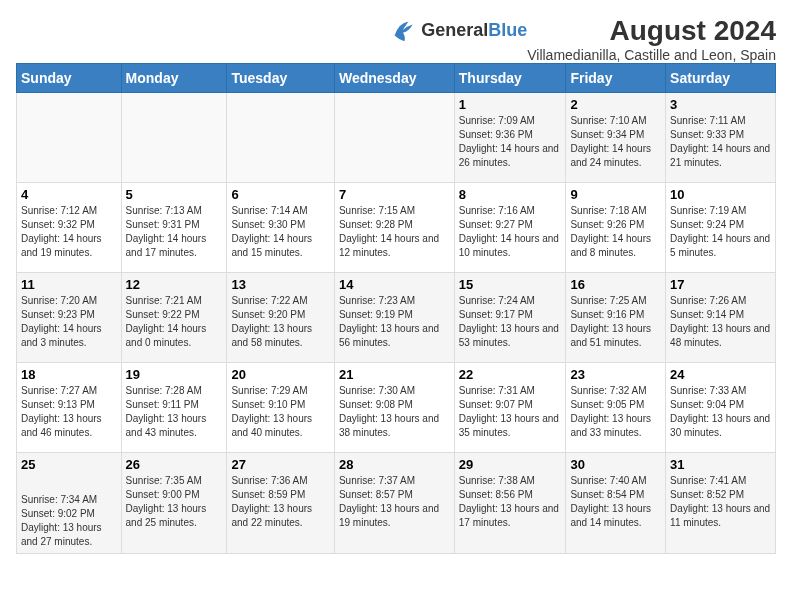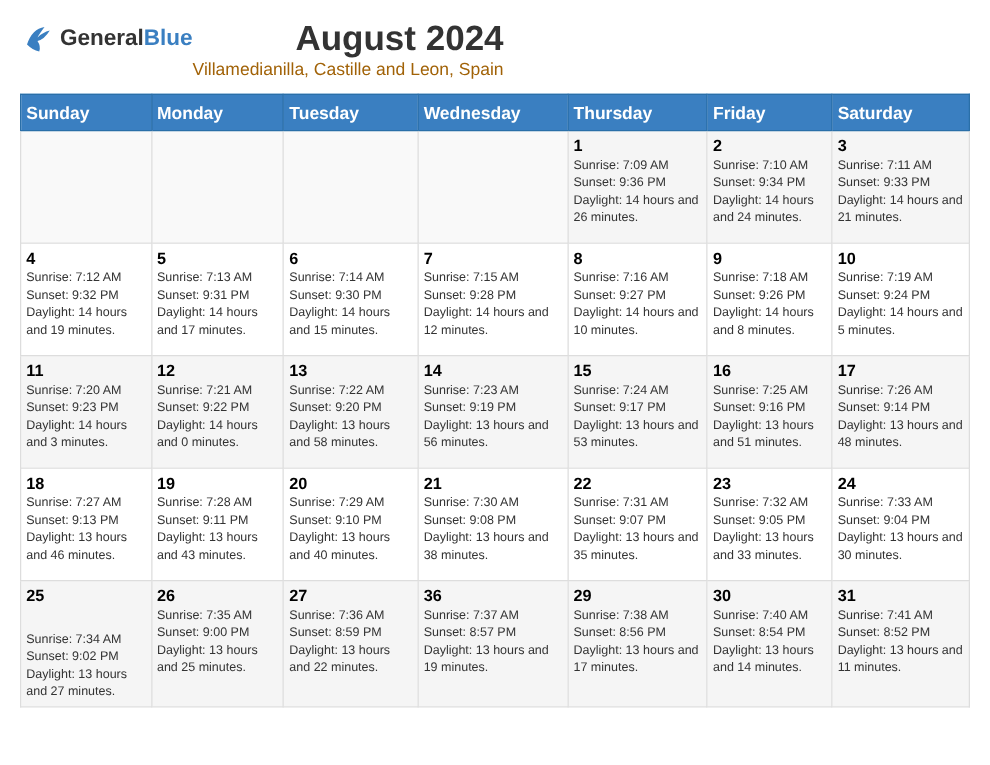--- a/index.html
+++ b/index.html
@@ -6,22 +6,22 @@
     body {
       font-family: Arial, sans-serif;
       background: #fff;
       width: 792px;
       min-height: 612px;
       padding: 16px;
     }
     .header {
       display: flex;
       align-items: flex-start;
-      justify-content: flex-start;
-      margin-bottom: 12px;
+      justify-content: flex-end;
+      margin-bottom: 0;
     }
     .logo {
       display: flex;
       align-items: center;
       gap: 4px;
     }
     .logo-text-general {
       font-size: 18px;
       font-weight: bold;
       color: #333;
@@ -39,21 +39,21 @@
       text-align: right;
     }
     .main-title {
       font-size: 28px;
       font-weight: bold;
       color: #333;
       line-height: 1.1;
     }
     .subtitle {
       font-size: 14px;
-      color: #a16207;
+      color: #404040;
     }
     table {
       width: 100%;
       border-collapse: collapse;
       font-size: 10.5px;
     }
     thead tr {
       background-color: #3a7fc1;
       color: #fff;
     }
@@ -295,21 +295,21 @@
 Sunset: 9:00 PM
 Daylight: 13 hours and 25 minutes.</div>
         </td>
         <td>
           <span class="day-number">27</span>
           <div class="day-info" style="white-space: pre-wrap;">Sunrise: 7:36 AM
 Sunset: 8:59 PM
 Daylight: 13 hours and 22 minutes.</div>
         </td>
         <td>
-          <span class="day-number">36</span>
+          <span class="day-number">28</span>
           <div class="day-info" style="white-space: pre-wrap;">Sunrise: 7:37 AM
 Sunset: 8:57 PM
 Daylight: 13 hours and 19 minutes.</div>
         </td>
         <td>
           <span class="day-number">29</span>
           <div class="day-info" style="white-space: pre-wrap;">Sunrise: 7:38 AM
 Sunset: 8:56 PM
 Daylight: 13 hours and 17 minutes.</div>
         </td>

